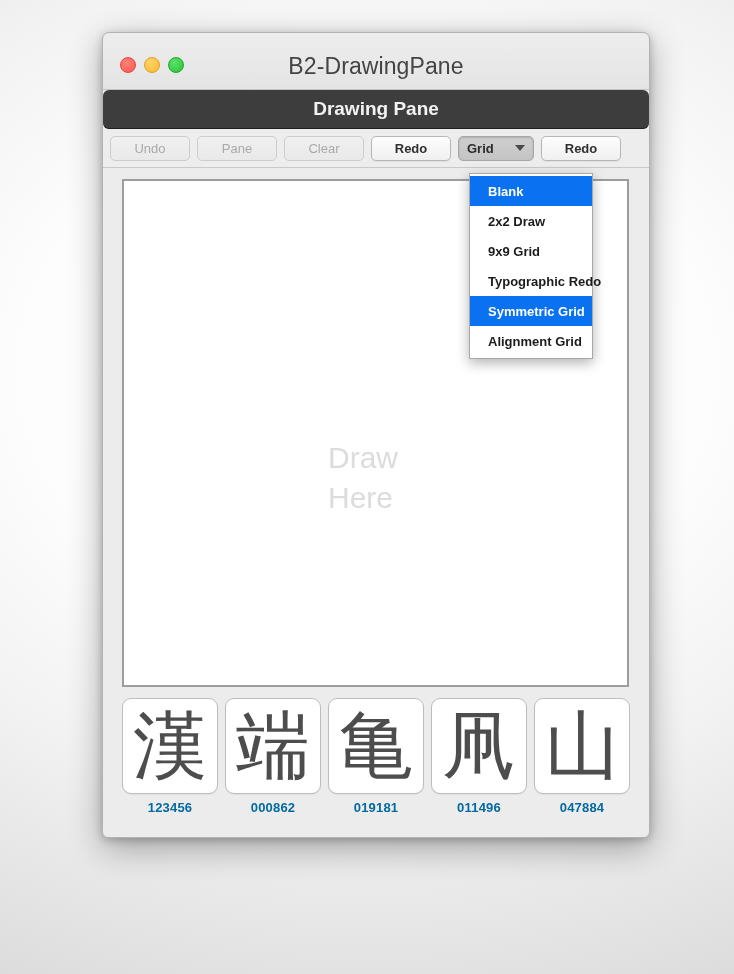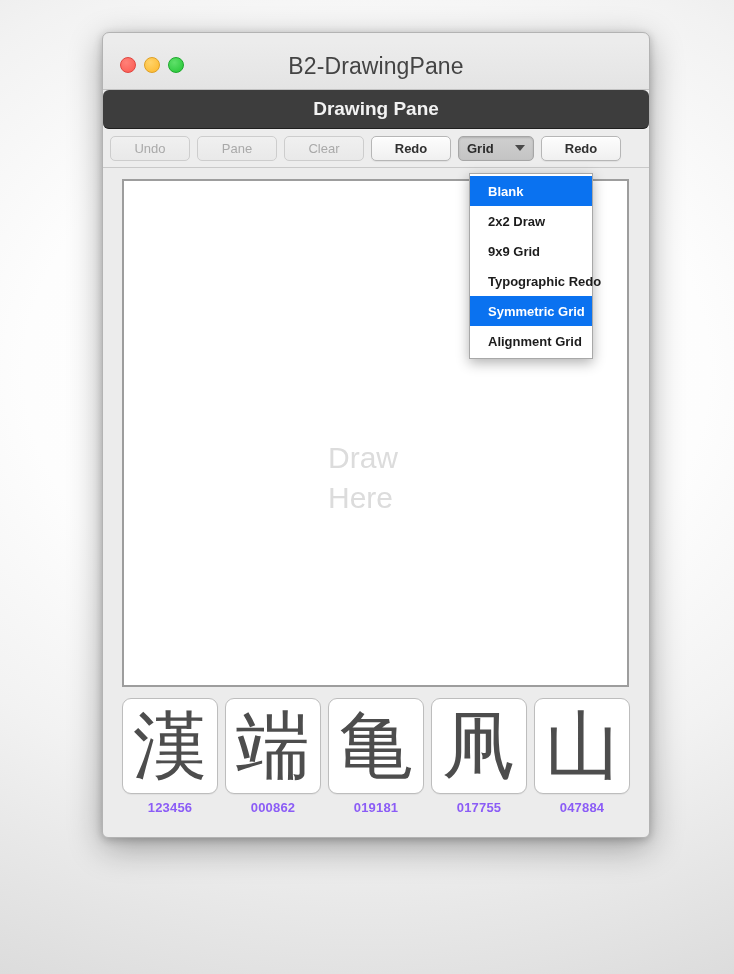--- a/index.html
+++ b/index.html
@@ -198,21 +198,21 @@
     font-family: "DejaVu Sans", sans-serif;
     font-size: 74px;
     line-height: 1;
     color: #4d4d4d;
     margin-top: -2px;
   }
   .thumb-code {
     margin-top: 6px;
     font-size: 13px;
     font-weight: bold;
-    color: #8b5cf6;
+    color: #0369a1;
     letter-spacing: 0.2px;
   }
 
   
   .menu {
     position: absolute;
     left: 366px;
     top: 140px;
     width: 124px;
     background: #ffffff;
@@ -300,21 +300,21 @@
       <div class="thumb">
         <div class="thumb-box">
           <span class="thumb-glyph">亀</span>
         </div>
         <div class="thumb-code">019181</div>
       </div>
       <div class="thumb">
         <div class="thumb-box">
           <span class="thumb-glyph">凧</span>
         </div>
-        <div class="thumb-code">017755</div>
+        <div class="thumb-code">011496</div>
       </div>
       <div class="thumb">
         <div class="thumb-box">
           <span class="thumb-glyph">山</span>
         </div>
         <div class="thumb-code">047884</div>
       </div>
     </div>
 
   </div>

